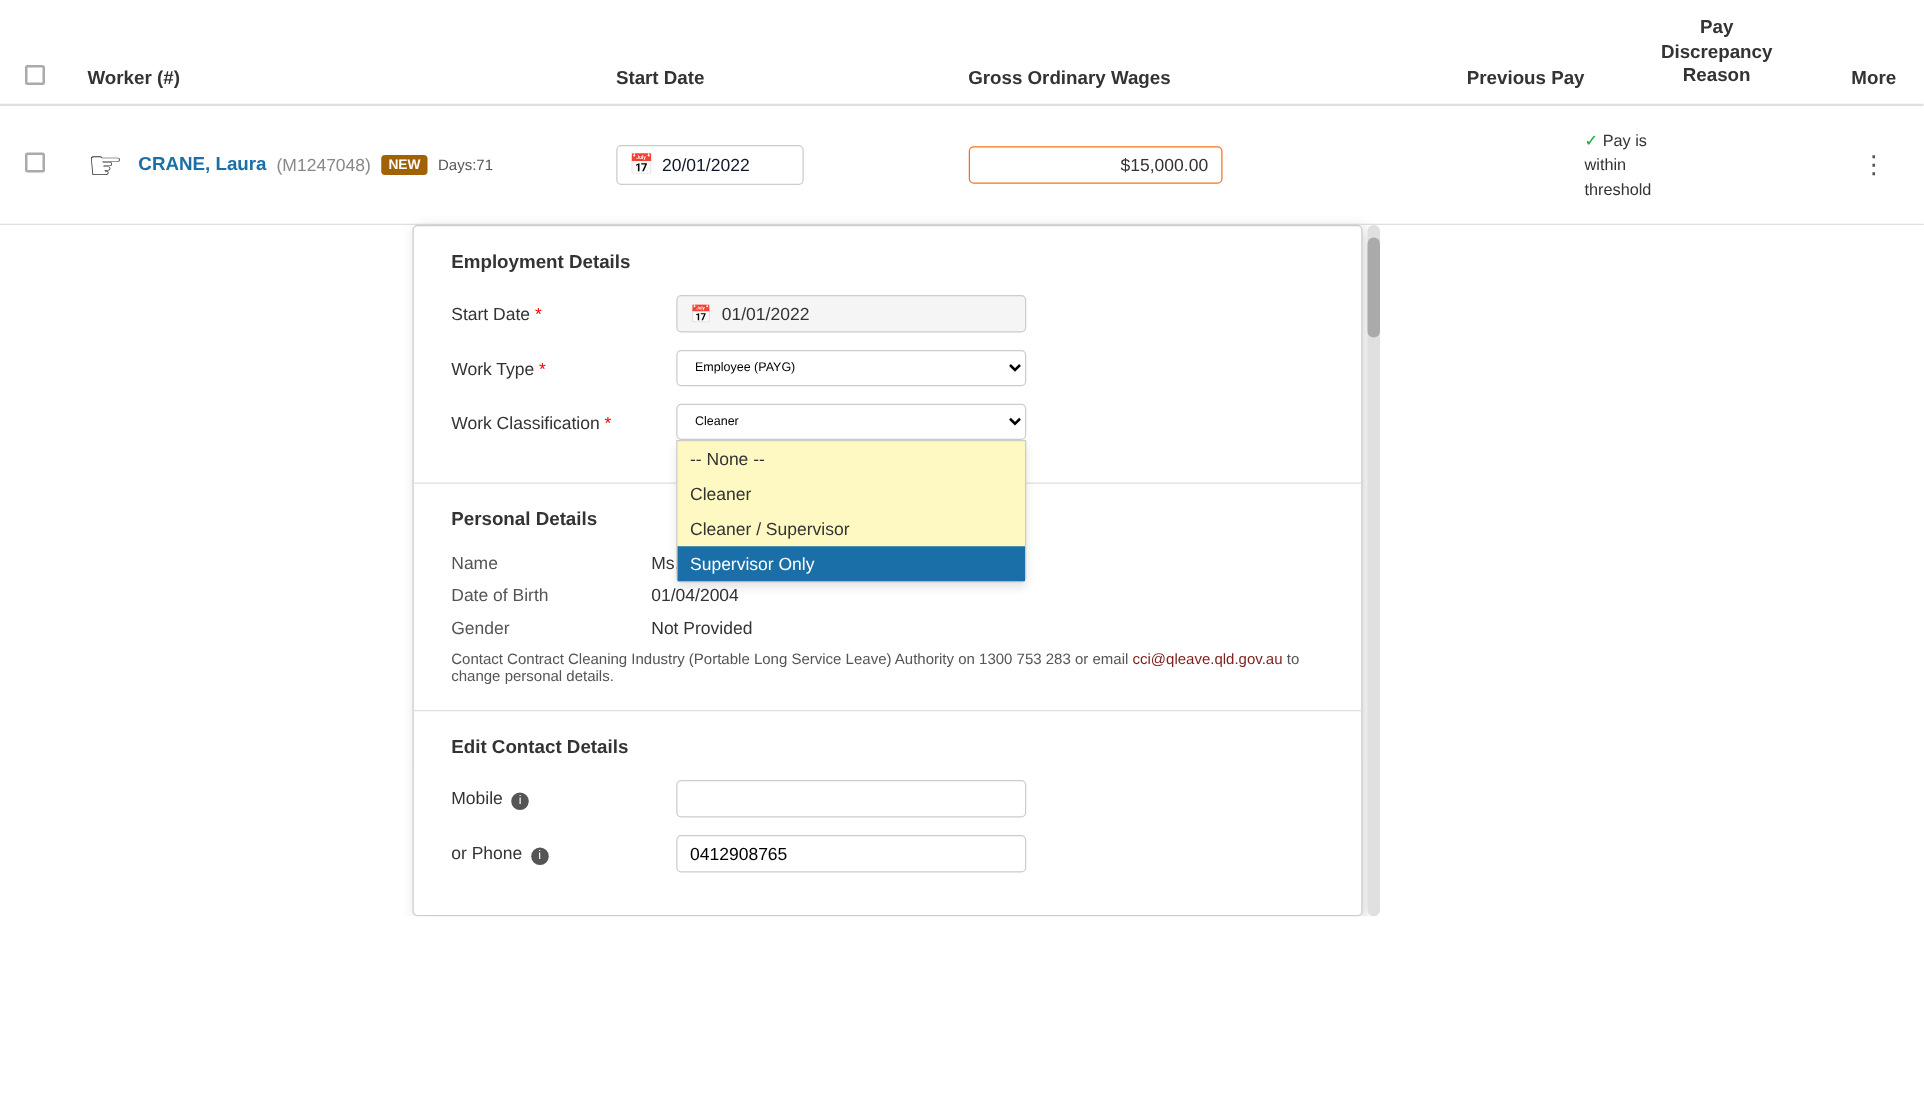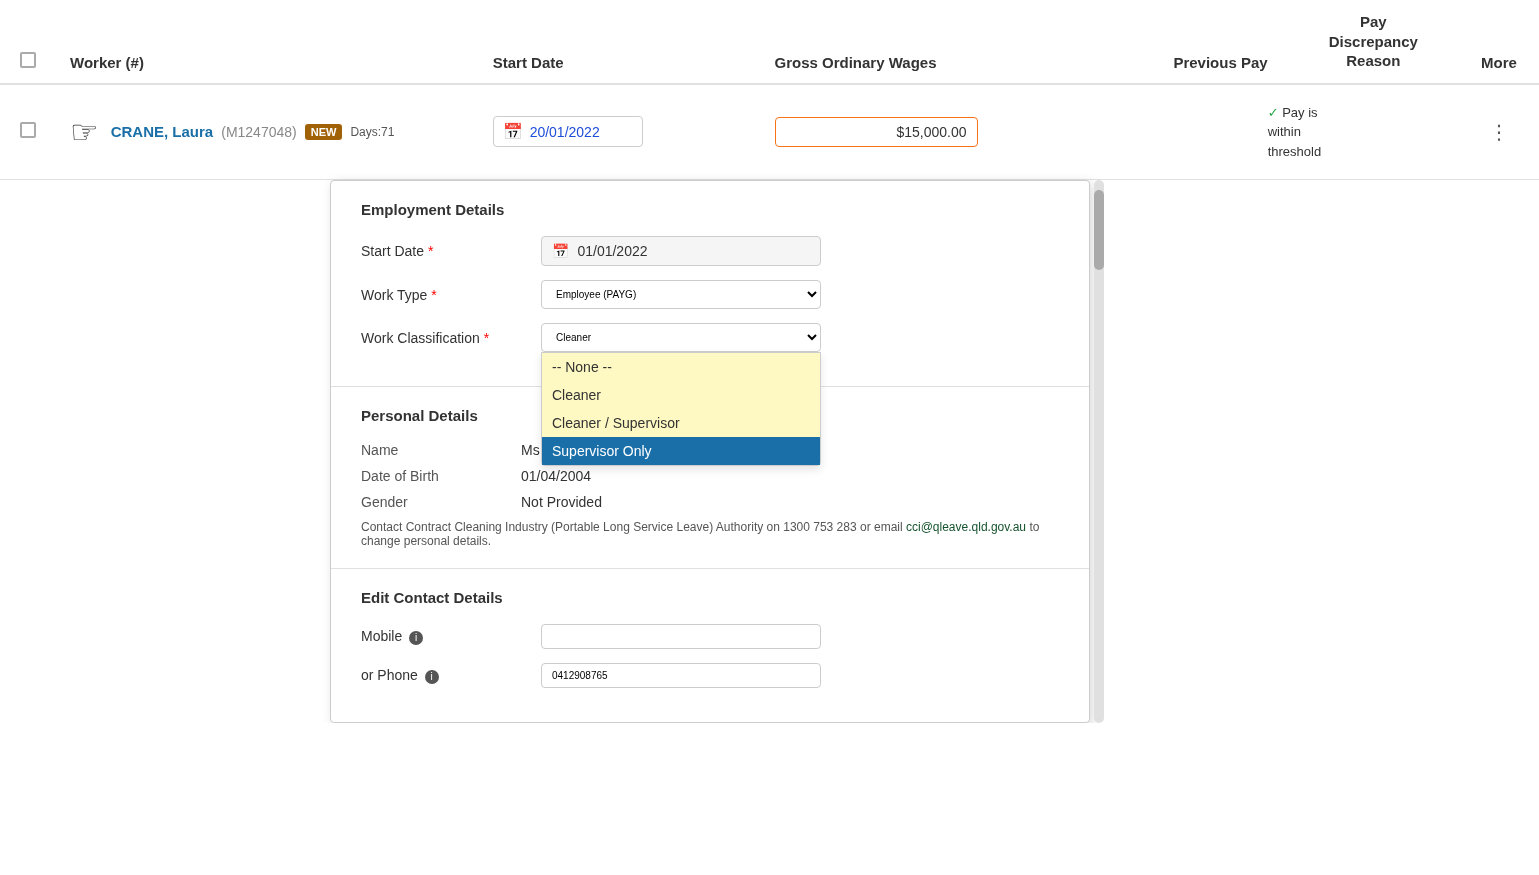--- a/index.html
+++ b/index.html
@@ -59,21 +59,21 @@
       display: flex;
       align-items: center;
       border: 1px solid #ccc;
       border-radius: 4px;
       padding: 5px 10px;
       gap: 6px;
       background: #fff;
       min-width: 150px;
     }
     .date-icon { color: #555; font-size: 16px; }
-    .date-value { font-size: 14px; color: #1d4ed8; text-align: right; }
+    .date-value { font-size: 14px; color: #0f172a; text-align: right; }
 
     .wages-input {
       border: 1px solid #f97316;
       border-radius: 4px;
       padding: 6px 10px;
       min-width: 140px;
       font-size: 14px;
       color: #333;
       text-align: right;
     }
@@ -195,30 +195,30 @@
       width: 160px;
       flex-shrink: 0;
       color: #555;
     }
     .detail-value { color: #333; }
     .contact-info-text {
       font-size: 12px;
       color: #555;
       margin-top: 8px;
     }
-    .contact-info-text a { color: #14532d; text-decoration: none; }
+    .contact-info-text a { color: #7f1d1d; text-decoration: none; }
 
     
     .input-field {
       width: 100%;
       max-width: 280px;
       padding: 6px 10px;
       border: 1px solid #ccc;
       border-radius: 4px;
-      font-size: 10px;
+      font-size: 14px;
     }
 
     .info-icon {
       display: inline-block;
       width: 14px;
       height: 14px;
       border-radius: 50%;
       background: #555;
       color: #fff;
       font-size: 10px;

